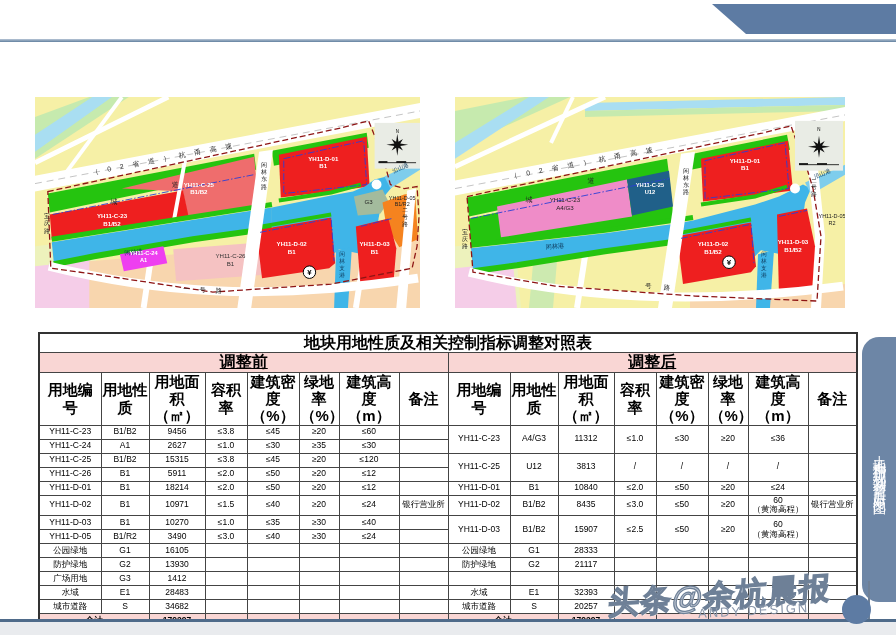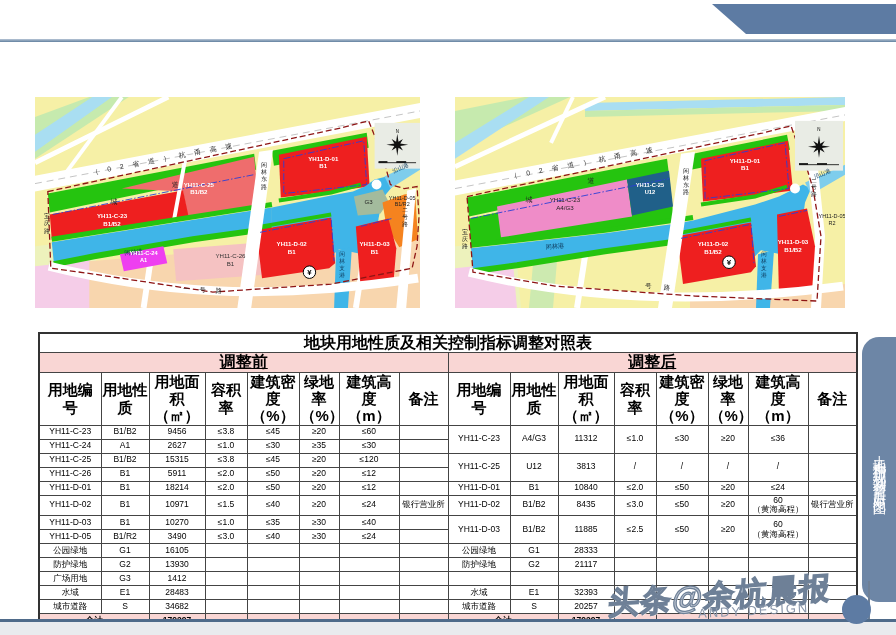--- a/index.html
+++ b/index.html
@@ -373,21 +373,21 @@
           <td>YH11-D-03</td>
           <td>B1</td>
           <td>10270</td>
           <td>≤1.0</td>
           <td>≤35</td>
           <td>≥30</td>
           <td>≤40</td>
           <td></td>
           <td rowspan="2">YH11-D-03</td>
           <td rowspan="2">B1/B2</td>
-          <td rowspan="2">11885</td>
+          <td rowspan="2">15907</td>
           <td rowspan="2">≤2.5</td>
           <td rowspan="2">≤50</td>
           <td rowspan="2">≥20</td>
           <td rowspan="2">60
 （黄海高程）</td>
           <td rowspan="2"></td>
         </tr>
         <tr>
           <td>YH11-D-05</td>
           <td>B1/R2</td>

